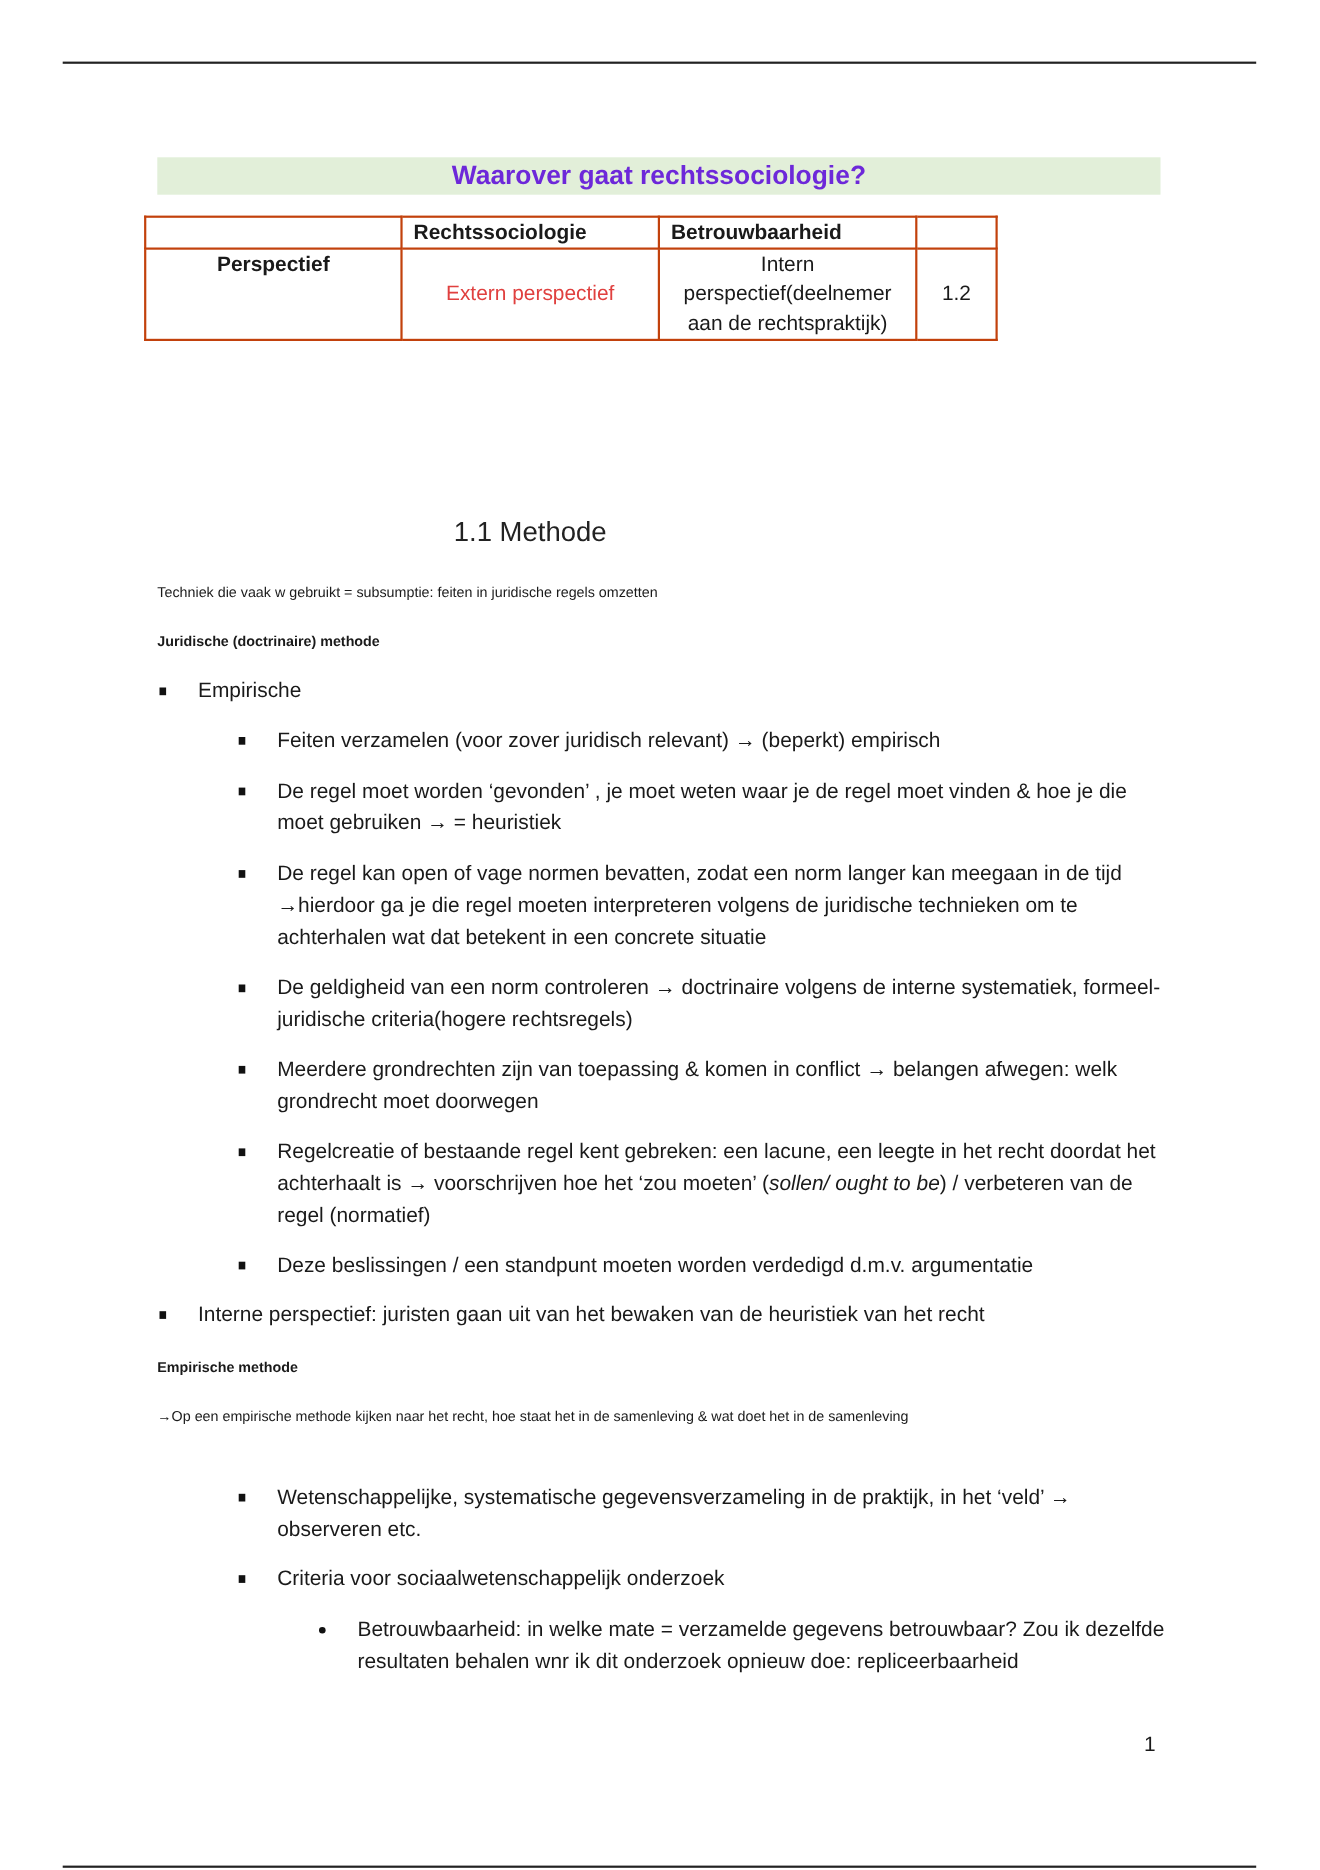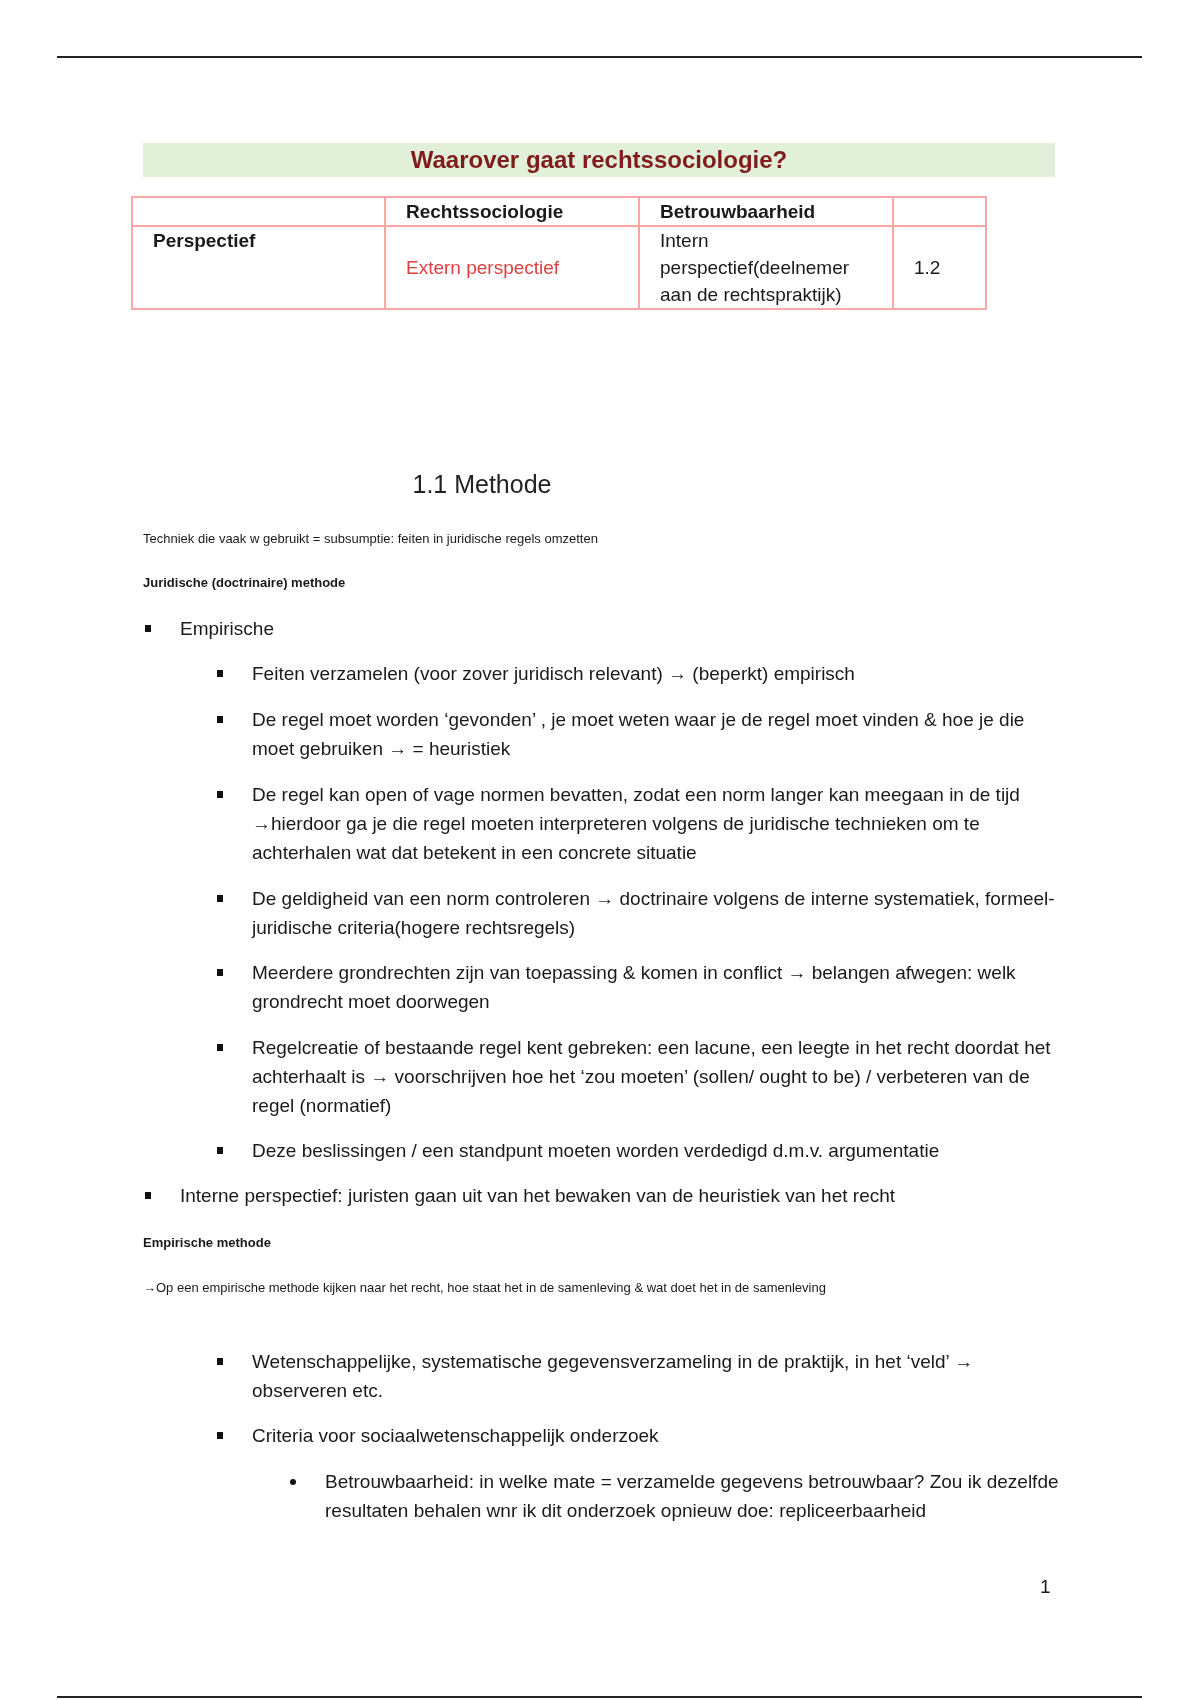--- a/index.html
+++ b/index.html
@@ -8,40 +8,40 @@
       font-family: "Liberation Sans", "DejaVu Sans", sans-serif;
       color: #1a1a1a;
     }
     .rule { position: absolute; left: 57px; width: 1085px; height: 2px; background: #222; }
     .rule.top { top: 56px; }
     .rule.bottom { top: 1696px; }
 
     .title-bar {
       position: absolute; left: 143px; top: 143px; width: 912px; height: 34px;
       background: #e2efd9; text-align: center;
-      font-weight: bold; font-size: 24px; line-height: 34px; color: #7f1d1d;
+      font-weight: bold; font-size: 24px; line-height: 34px; color: #6d28d9;
     }
 
     table.overview {
       position: absolute; left: 131px; top: 196px;
       border-collapse: collapse; font-size: 19px; line-height: 27px;
     }
     table.overview td {
-      border: 2px solid #fca5a5; vertical-align: top; padding: 0 20px;
+      border: 2px solid #c2410c; vertical-align: top; padding: 0 10px;
     }
     .c1 { width: 211px; }
     .c2 { width: 212px; }
     .c3 { width: 212px; }
     .c4 { width: 51px; }
     .hdr { font-weight: bold; }
     .red { color: #e0403f; }
     .mid { vertical-align: middle !important; }
     tr.r1 td { height: 27px; }
     tr.r2 td { height: 108px; }
-    tr.r3 td { height: 81px; }
+    tr.r3 td { height: 81px; text-align: center; }
 
     .h2 {
       position: absolute; left: 0; width: 964px; top: 470px;
       text-align: center; font-size: 25px; color: #222;
     }
 
     .para { position: absolute; left: 143px; font-size: 13px; line-height: 29px; width: 910px; }
     .bold { font-weight: bold; }
 
     .bullet { position: absolute; font-size: 19px; line-height: 29px; }
@@ -53,21 +53,21 @@
     }
     .bullet .txt { position: absolute; top: 0; }
     .l1 { left: 145px; }
     .l1 .txt { left: 35px; width: 880px; }
     .l2 { left: 217px; }
     .l2 .txt { left: 35px; width: 810px; }
     .l3 { left: 290px; }
     .l3 .txt { left: 35px; width: 745px; }
 
     .u { }
-    .i { }
+    .i { font-style: italic; }
 
     .pagenum { position: absolute; left: 1040px; top: 1576px; font-size: 19px; }
   </style>
 </head>
 <body>
 
 <div class="rule top"></div>
 
 <div class="title-bar">Waarover gaat rechtssociologie?</div>
 

